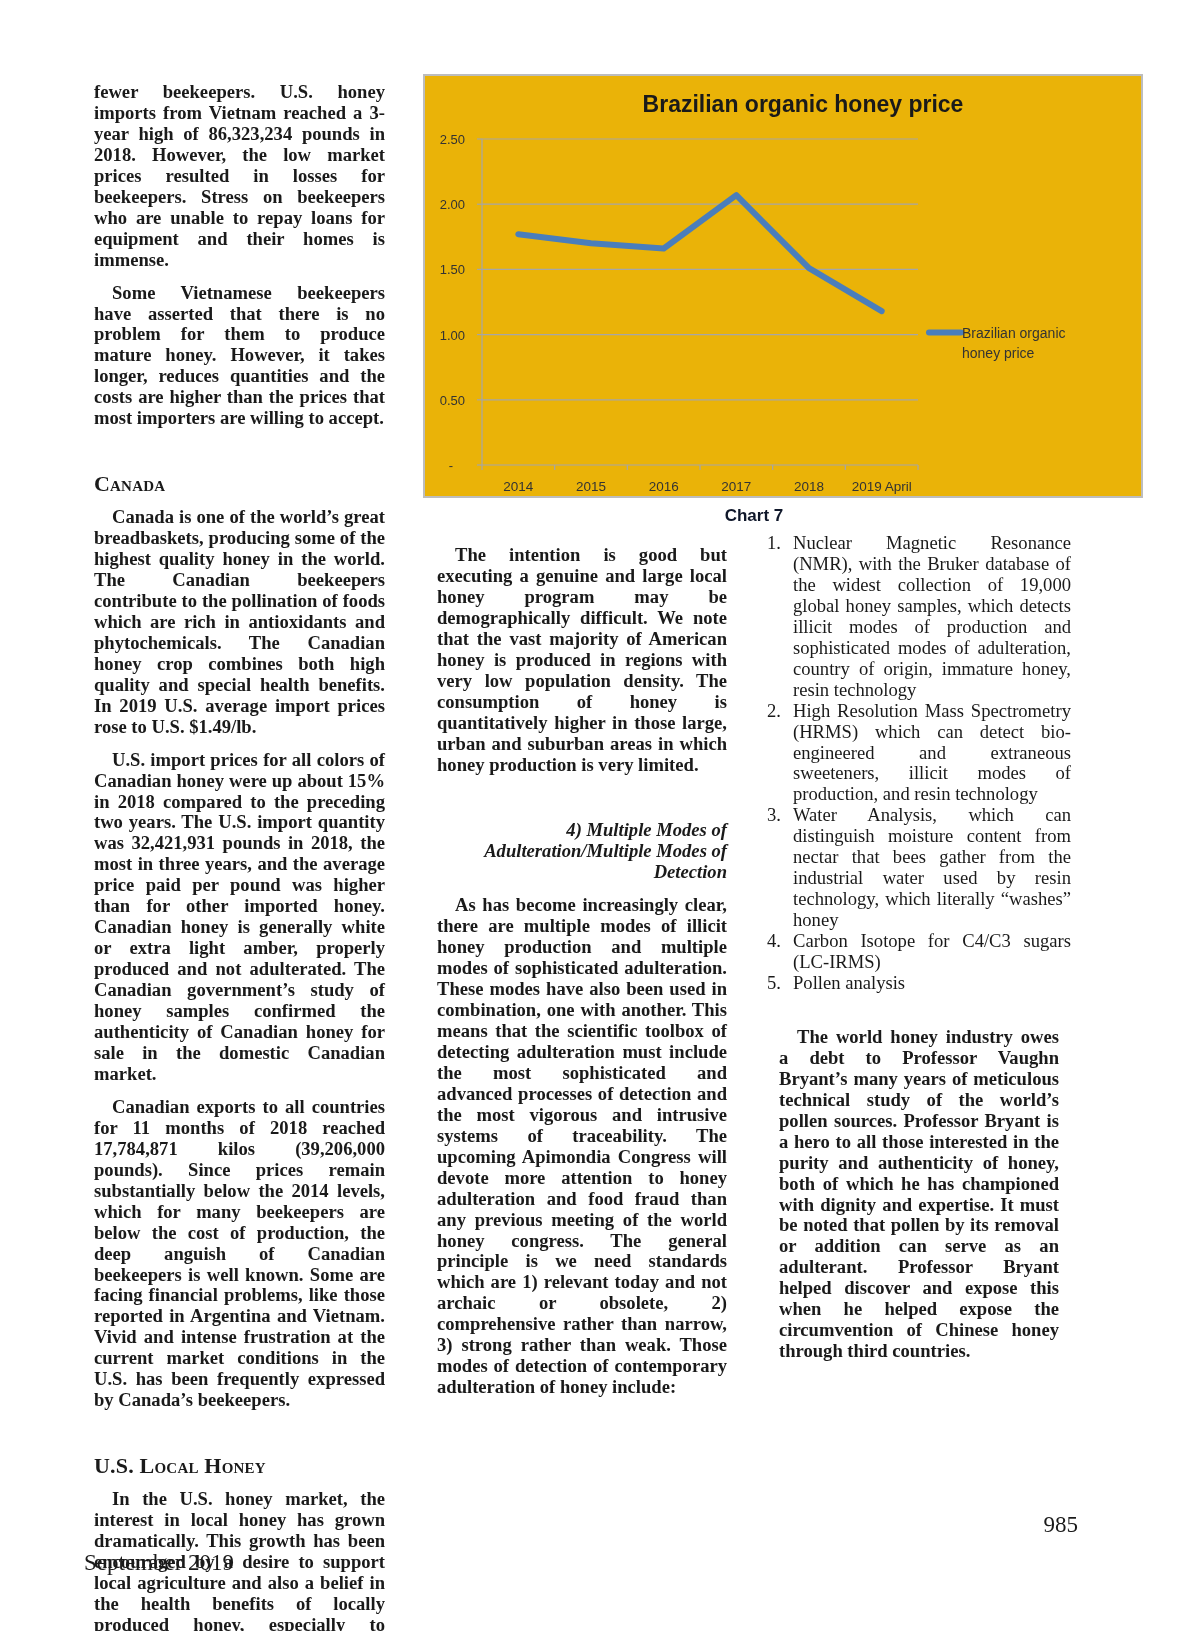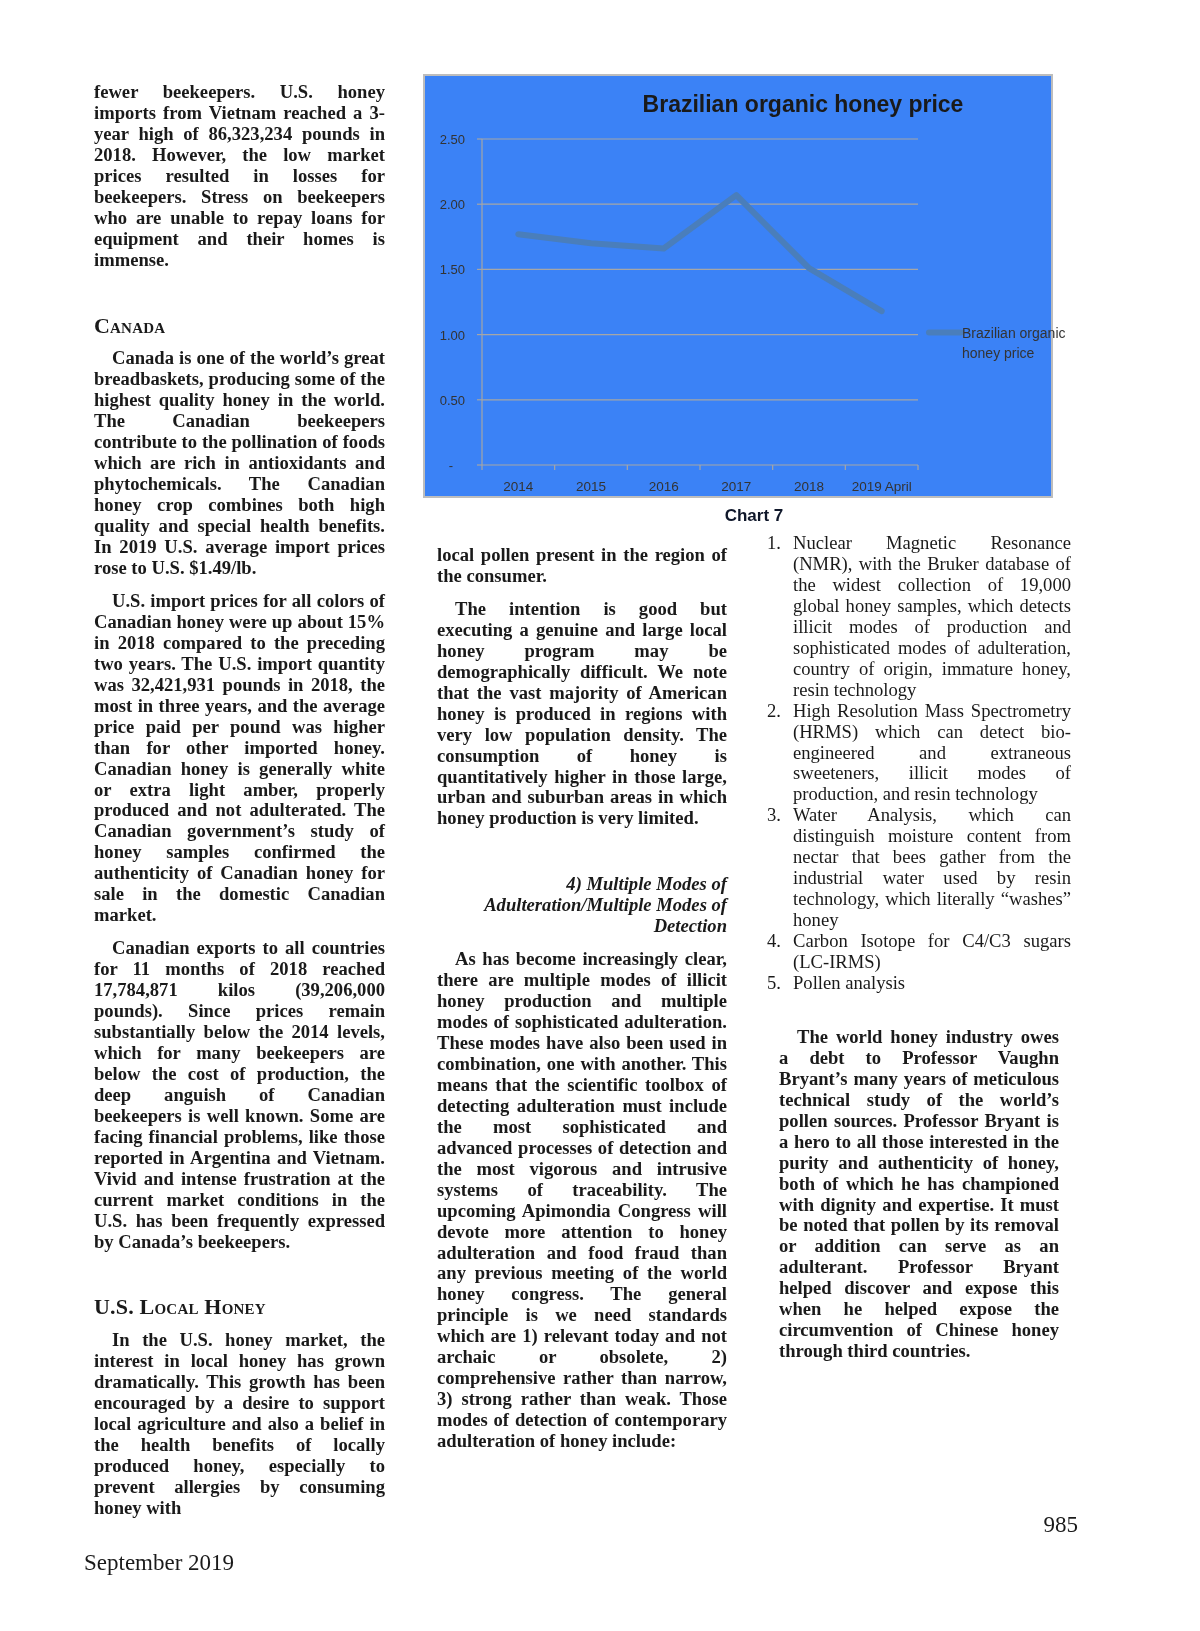--- a/index.html
+++ b/index.html
@@ -9,31 +9,32 @@
   .col p.noindent { text-indent: 0; }
   .col .gap { height: 20.95px; }
   .head { font-weight: bold; font-variant: small-caps; text-indent: 0 !important; font-size: 22px; letter-spacing: 0.2px; }
   .ital { font-style: italic; text-indent: 0 !important; padding-left: 21px; text-indent: -21px !important; text-align: right; }
   #col1 { left: 82px; top: 70px; width: 315px; }
   #col2 { left: 425px; top: 533px; width: 314px; }
   #col3 { left: 767px; top: 533px; width: 304px; }
   ol.detect { margin: 0; padding: 0; list-style: none; }
   ol.detect li { position: relative; padding-left: 26px; text-align: justify; }
   ol.detect li .num { position: absolute; left: 0; top: 0; }
-  .chart-box { position: absolute; left: 423px; top: 74px; width: 630px; height: 424px; border: 2px solid #bdbdbd; box-sizing: border-box; background: #3b82f6; }
+  .chart-box { position: absolute; left: 423px; top: 74px; width: 720px; height: 424px; border: 2px solid #bdbdbd; box-sizing: border-box; background: #eab308; }
   .chart-box svg { position: absolute; left: 0; top: 0; }
   .chart-caption { position: absolute; left: 722px; top: 506px; width: 64px; text-align: center; font-family: "Liberation Sans", "DejaVu Sans", sans-serif; font-weight: bold; font-size: 17px; color: #0f172a; }
   .footer-left { position: absolute; left: 84px; top: 1550px; font-family: "Liberation Serif", "DejaVu Serif", serif; font-size: 23px; }
   .footer-right { position: absolute; right: 122px; top: 1512px; font-family: "Liberation Serif", "DejaVu Serif", serif; font-size: 23px; }
 </style>
 </head>
 <body>
 
 <div id="col1" class="col">
   <p class="noindent">fewer beekeepers. U.S. honey imports from Vietnam reached a 3-year high of 86,323,234 pounds in 2018. However, the low market prices resulted in losses for beekeepers. Stress on beekeepers who are unable to repay loans for equipment and their homes is immense.</p>
+  <p>Some Vietnamese beekeepers have asserted that there is no problem for them to produce mature honey. However, it takes longer, reduces quantities and the costs are higher than the prices that most importers are willing to accept.</p>
   <div class="gap"></div>
   <p class="head">Canada</p>
   <p>Canada is one of the world’s great breadbaskets, producing some of the highest quality honey in the world. The Canadian beekeepers contribute to the pollination of foods which are rich in antioxidants and phytochemicals. The Canadian honey crop combines both high quality and special health benefits. In 2019 U.S. average import prices rose to U.S. $1.49/lb.</p>
   <p>U.S. import prices for all colors of Canadian honey were up about 15% in 2018 compared to the preceding two years. The U.S. import quantity was 32,421,931 pounds in 2018, the most in three years, and the average price paid per pound was higher than for other imported honey. Canadian honey is generally white or extra light amber, properly produced and not adulterated. The Canadian government’s study of honey samples confirmed the authenticity of Canadian honey for sale in the domestic Canadian market.</p>
   <p>Canadian exports to all countries for 11 months of 2018 reached 17,784,871 kilos (39,206,000 pounds). Since prices remain substantially below the 2014 levels, which for many beekeepers are below the cost of production, the deep anguish of Canadian beekeepers is well known. Some are facing financial problems, like those reported in Argentina and Vietnam. Vivid and intense frustration at the current market conditions in the U.S. has been frequently expressed by Canada’s beekeepers.</p>
   <div class="gap"></div>
   <p class="head">U.S. Local Honey</p>
   <p>In the U.S. honey market, the interest in local honey has grown dramatically. This growth has been encouraged by a desire to support local agriculture and also a belief in the health benefits of locally produced honey, especially to prevent allergies by consuming honey with</p>
 </div>
 
@@ -74,21 +75,20 @@
       <text x="456.6666666666667" y="415" text-anchor="middle" font-family="&quot;Liberation Sans&quot;, &quot;DejaVu Sans&quot;, sans-serif" font-size="13.5" fill="#333">2019 April</text>
       <polyline points="93.3,158.2 166.0,167.3 238.7,172.5 311.3,119.1 384.0,192.1 456.7,235.1" fill="none" stroke="#4a7ebb" stroke-width="6" stroke-linecap="round" stroke-linejoin="round"></polyline>
       <line x1="504" x2="536" y1="256.6" y2="256.6" stroke="#4a7ebb" stroke-width="6" stroke-linecap="round"></line>
       <text x="537" y="261.6" font-family="&quot;Liberation Sans&quot;, &quot;DejaVu Sans&quot;, sans-serif" font-size="14" fill="#333">Brazilian organic</text>
       <text x="537" y="281.6" font-family="&quot;Liberation Sans&quot;, &quot;DejaVu Sans&quot;, sans-serif" font-size="14" fill="#333">honey price</text>
     </svg>
 </div>
 <div class="chart-caption">Chart 7</div>
 
 <div id="col2" class="col">
-  <p class="noindent">local pollen present in the region of the consumer.</p>
   <p>The intention is good but executing a genuine and large local honey program may be demographically difficult. We note that the vast majority of American honey is produced in regions with very low population density. The consumption of honey is quantitatively higher in those large, urban and suburban areas in which honey production is very limited.</p>
   <div class="gap"></div>
   <p class="ital">4) Multiple Modes of Adulteration/Multiple Modes of Detection</p>
   <p>As has become increasingly clear, there are multiple modes of illicit honey production and multiple modes of sophisticated adulteration. These modes have also been used in combination, one with another. This means that the scientific toolbox of detecting adulteration must include the most sophisticated and advanced processes of detection and the most vigorous and intrusive systems of traceability. The upcoming Apimondia Congress will devote more attention to honey adulteration and food fraud than any previous meeting of the world honey congress. The general principle is we need standards which are 1) relevant today and not archaic or obsolete, 2) comprehensive rather than narrow, 3) strong rather than weak. Those modes of detection of contemporary adulteration of honey include:</p>
 </div>
 
 <div id="col3" class="col">
   <ol class="detect">
     <li><span class="num">1.</span><span>Nuclear Magnetic Resonance (NMR), with the Bruker database of the widest collection of 19,000 global honey samples, which detects illicit modes of production and sophisticated modes of adulteration, country of origin, immature honey, resin technology</span></li>
     <li><span class="num">2.</span><span>High Resolution Mass Spectrometry (HRMS) which can detect bio-engineered and extraneous sweeteners, illicit modes of production, and resin technology</span></li>

